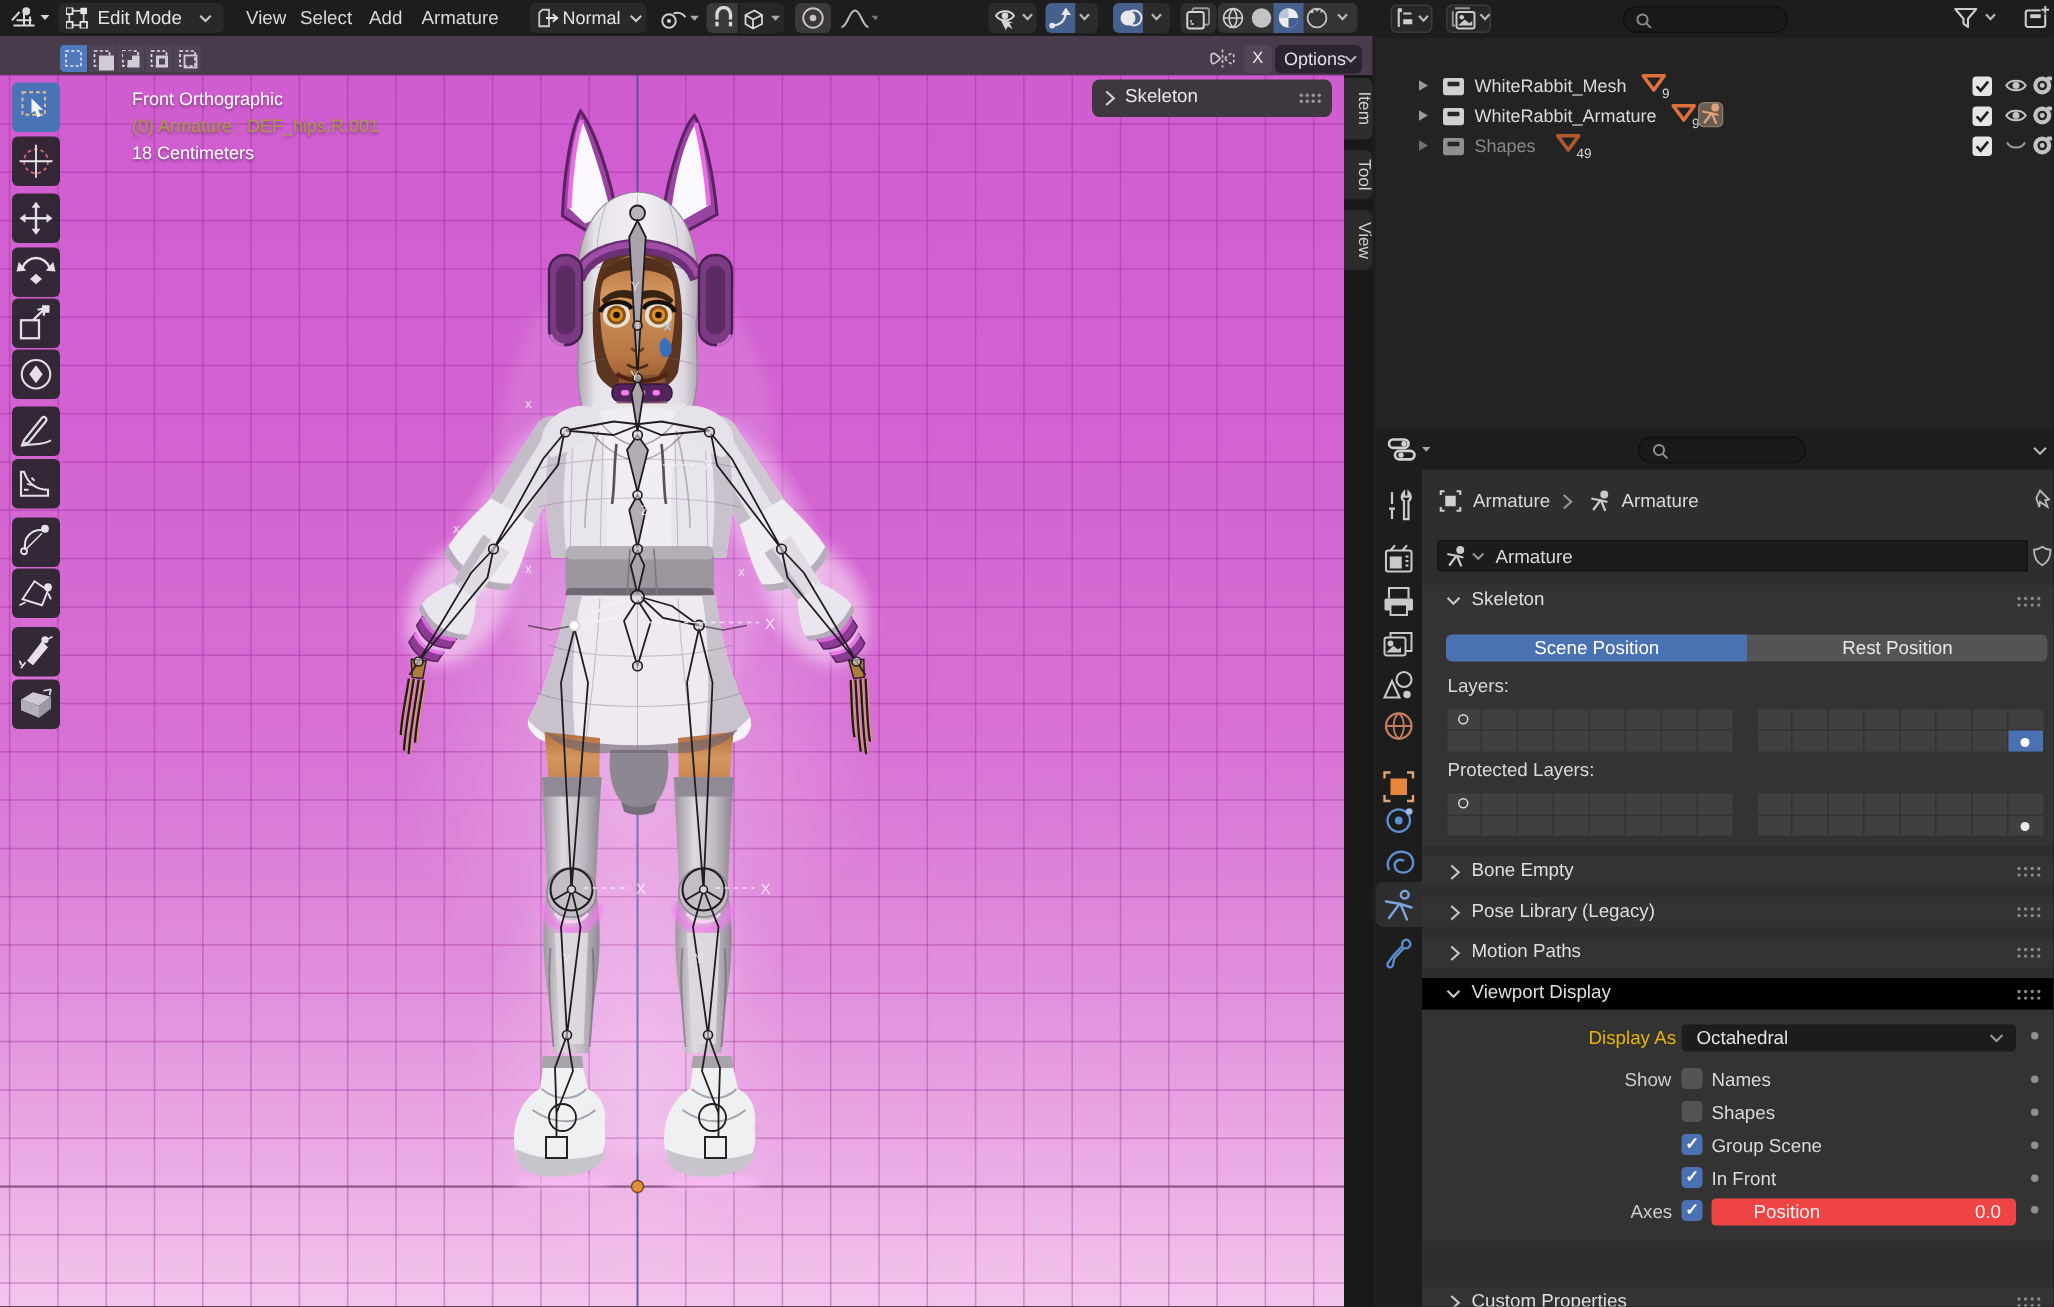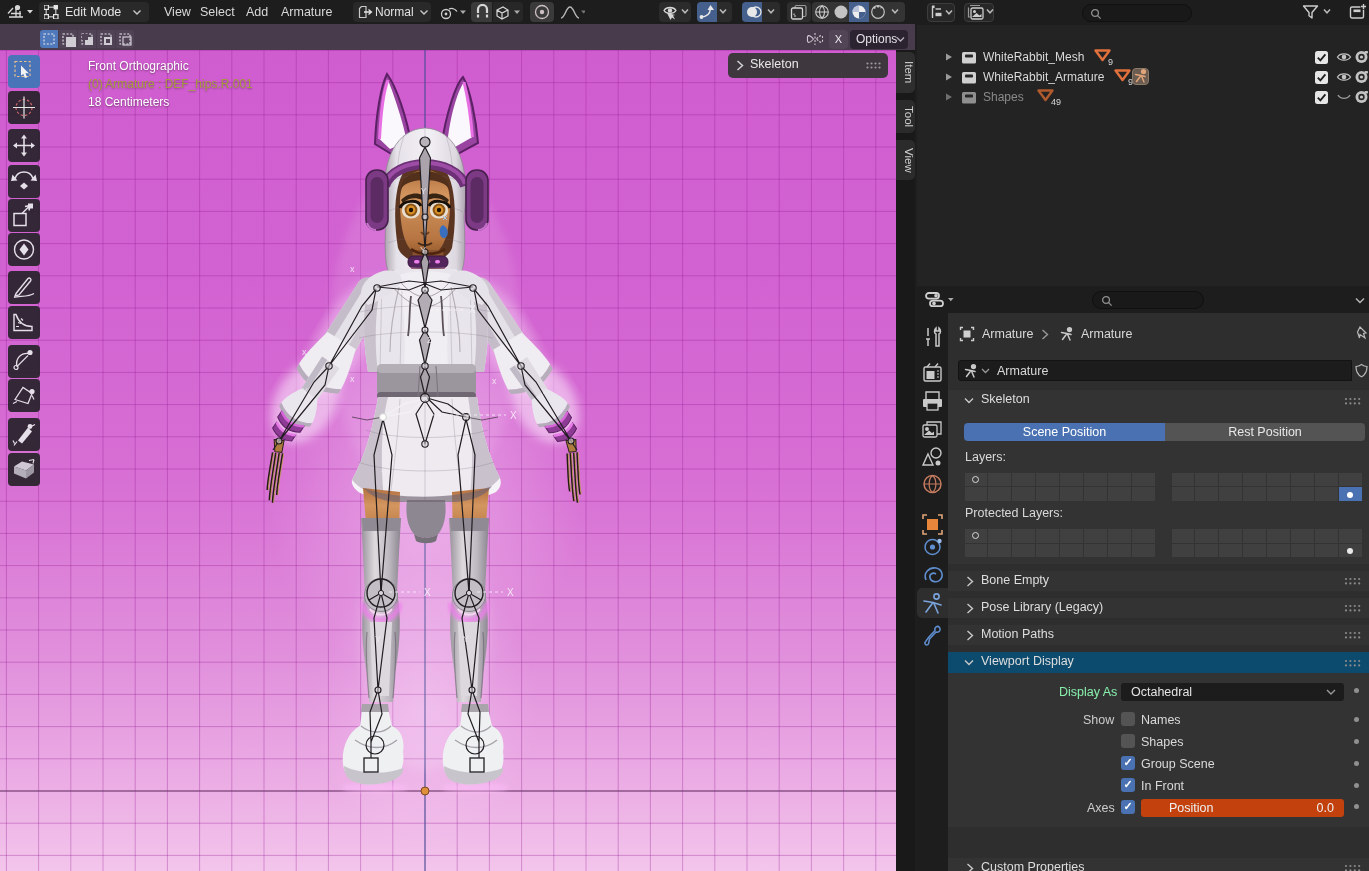--- a/index.html
+++ b/index.html
@@ -977,39 +977,39 @@
             <circle cx="10.8" cy="2.0" r="1.1"></circle>
             <circle cx="15.200000000000001" cy="2.0" r="1.1"></circle>
             <circle cx="2.0" cy="6.4" r="1.1"></circle>
             <circle cx="6.4" cy="6.4" r="1.1"></circle>
             <circle cx="10.8" cy="6.4" r="1.1"></circle>
             <circle cx="15.200000000000001" cy="6.4" r="1.1"></circle>
           </g>
         </svg>
       </div>
 <div class="panel" style="top:365px;height:175px"></div>
-<div class="phdr" style="top:365px;background:#0c4a6e">
+<div class="phdr" style="top:365px;background:#000000">
         <svg class="abs" style="left:16px;top:7px" width="10" height="8">
           <path d="M1 1.5 L5 5.5 L9 1.5" stroke="#c9c9c9" stroke-width="1.4" fill="none"></path>
         </svg>
         <span class="abs" style="left:33px;top:2px">Viewport Display</span>
         <svg class="abs" style="left:396px;top:7px" width="20" height="9" viewBox="0 0 20 9">
           <g fill="#8a8a8a">
             <circle cx="2.0" cy="2.0" r="1.1"></circle>
             <circle cx="6.4" cy="2.0" r="1.1"></circle>
             <circle cx="10.8" cy="2.0" r="1.1"></circle>
             <circle cx="15.200000000000001" cy="2.0" r="1.1"></circle>
             <circle cx="2.0" cy="6.4" r="1.1"></circle>
             <circle cx="6.4" cy="6.4" r="1.1"></circle>
             <circle cx="10.8" cy="6.4" r="1.1"></circle>
             <circle cx="15.200000000000001" cy="6.4" r="1.1"></circle>
           </g>
         </svg>
       </div>
-<span class="ptext" style="left:142px;top:398px;color:#86efac">Display As</span>
+<span class="ptext" style="left:142px;top:398px;color:#eab308">Display As</span>
 <div class="abs" style="left:204px;top:396px;width:223px;height:18px;background:#1c1c1c;border-radius:3px;color:#e3e3e3;font-size:12.5px">
         <span class="abs" style="left:10px;top:1.5px">Octahedral</span>
         <svg class="abs" style="left:205px;top:6px" width="10" height="8">
           <path d="M1 1 L5 5 L9 1" stroke="#999" stroke-width="1.4" fill="none"></path>
         </svg>
       </div>
 <span class="ptext" style="left:166px;top:426px;color:#cccccc">Show</span>
 <div class="check" style="left:204px;top:425px"></div>
 <span class="ptext" style="left:224px;top:426px">Names</span>
 <div class="dot" style="left:437px;top:430px"></div>
@@ -1018,21 +1018,21 @@
 <div class="dot" style="left:437px;top:452px"></div>
 <div class="check on" style="left:204px;top:469px"></div>
 <span class="ptext" style="left:224px;top:470px">Group Scene</span>
 <div class="dot" style="left:437px;top:474px"></div>
 <div class="check on" style="left:204px;top:491px"></div>
 <span class="ptext" style="left:224px;top:492px">In Front</span>
 <div class="dot" style="left:437px;top:496px"></div>
 <div class="dot" style="left:437px;top:401px"></div>
 <span class="ptext" style="left:170px;top:514px;color:#cccccc">Axes</span>
 <div class="check on" style="left:204px;top:513px"></div>
-<div class="abs" style="left:224px;top:512px;width:203px;height:18px;background:#c2410c;border-radius:3px;color:#f0f0f0;font-size:12.5px">
+<div class="abs" style="left:224px;top:512px;width:203px;height:18px;background:#ef4444;border-radius:3px;color:#f0f0f0;font-size:12.5px">
         <span class="abs" style="left:28px;top:1.5px">Position</span>
         <span class="abs" style="right:10px;top:1.5px">0.0</span>
       </div>
 <div class="dot" style="left:437px;top:517px"></div>
 <div class="phdr" style="top:571px;height:20px">
         <svg class="abs" style="left:18px;top:5px" width="8" height="11">
           <path d="M1.5 1 L6.5 5.5 L1.5 10" stroke="#c9c9c9" stroke-width="1.4" fill="none"></path>
         </svg>
         <span class="abs" style="left:33px;top:2px">Custom Properties</span>
         <svg class="abs" style="left:396px;top:6px" width="20" height="9" viewBox="0 0 20 9">

